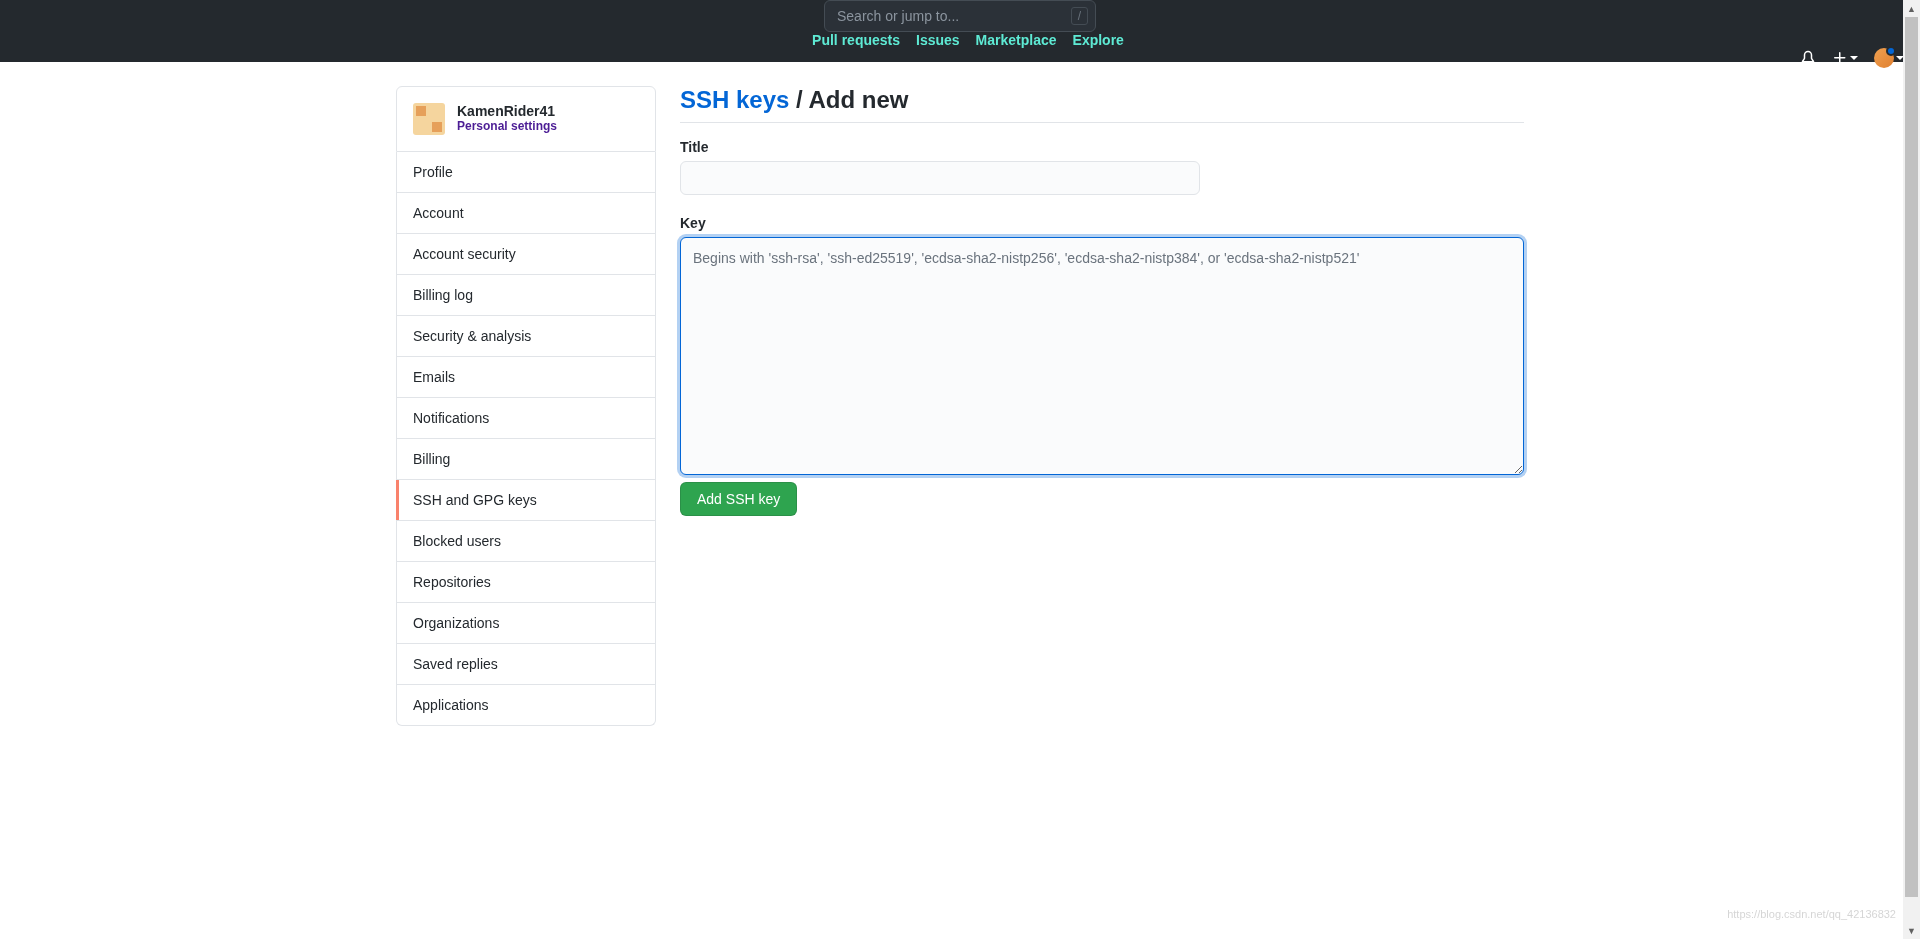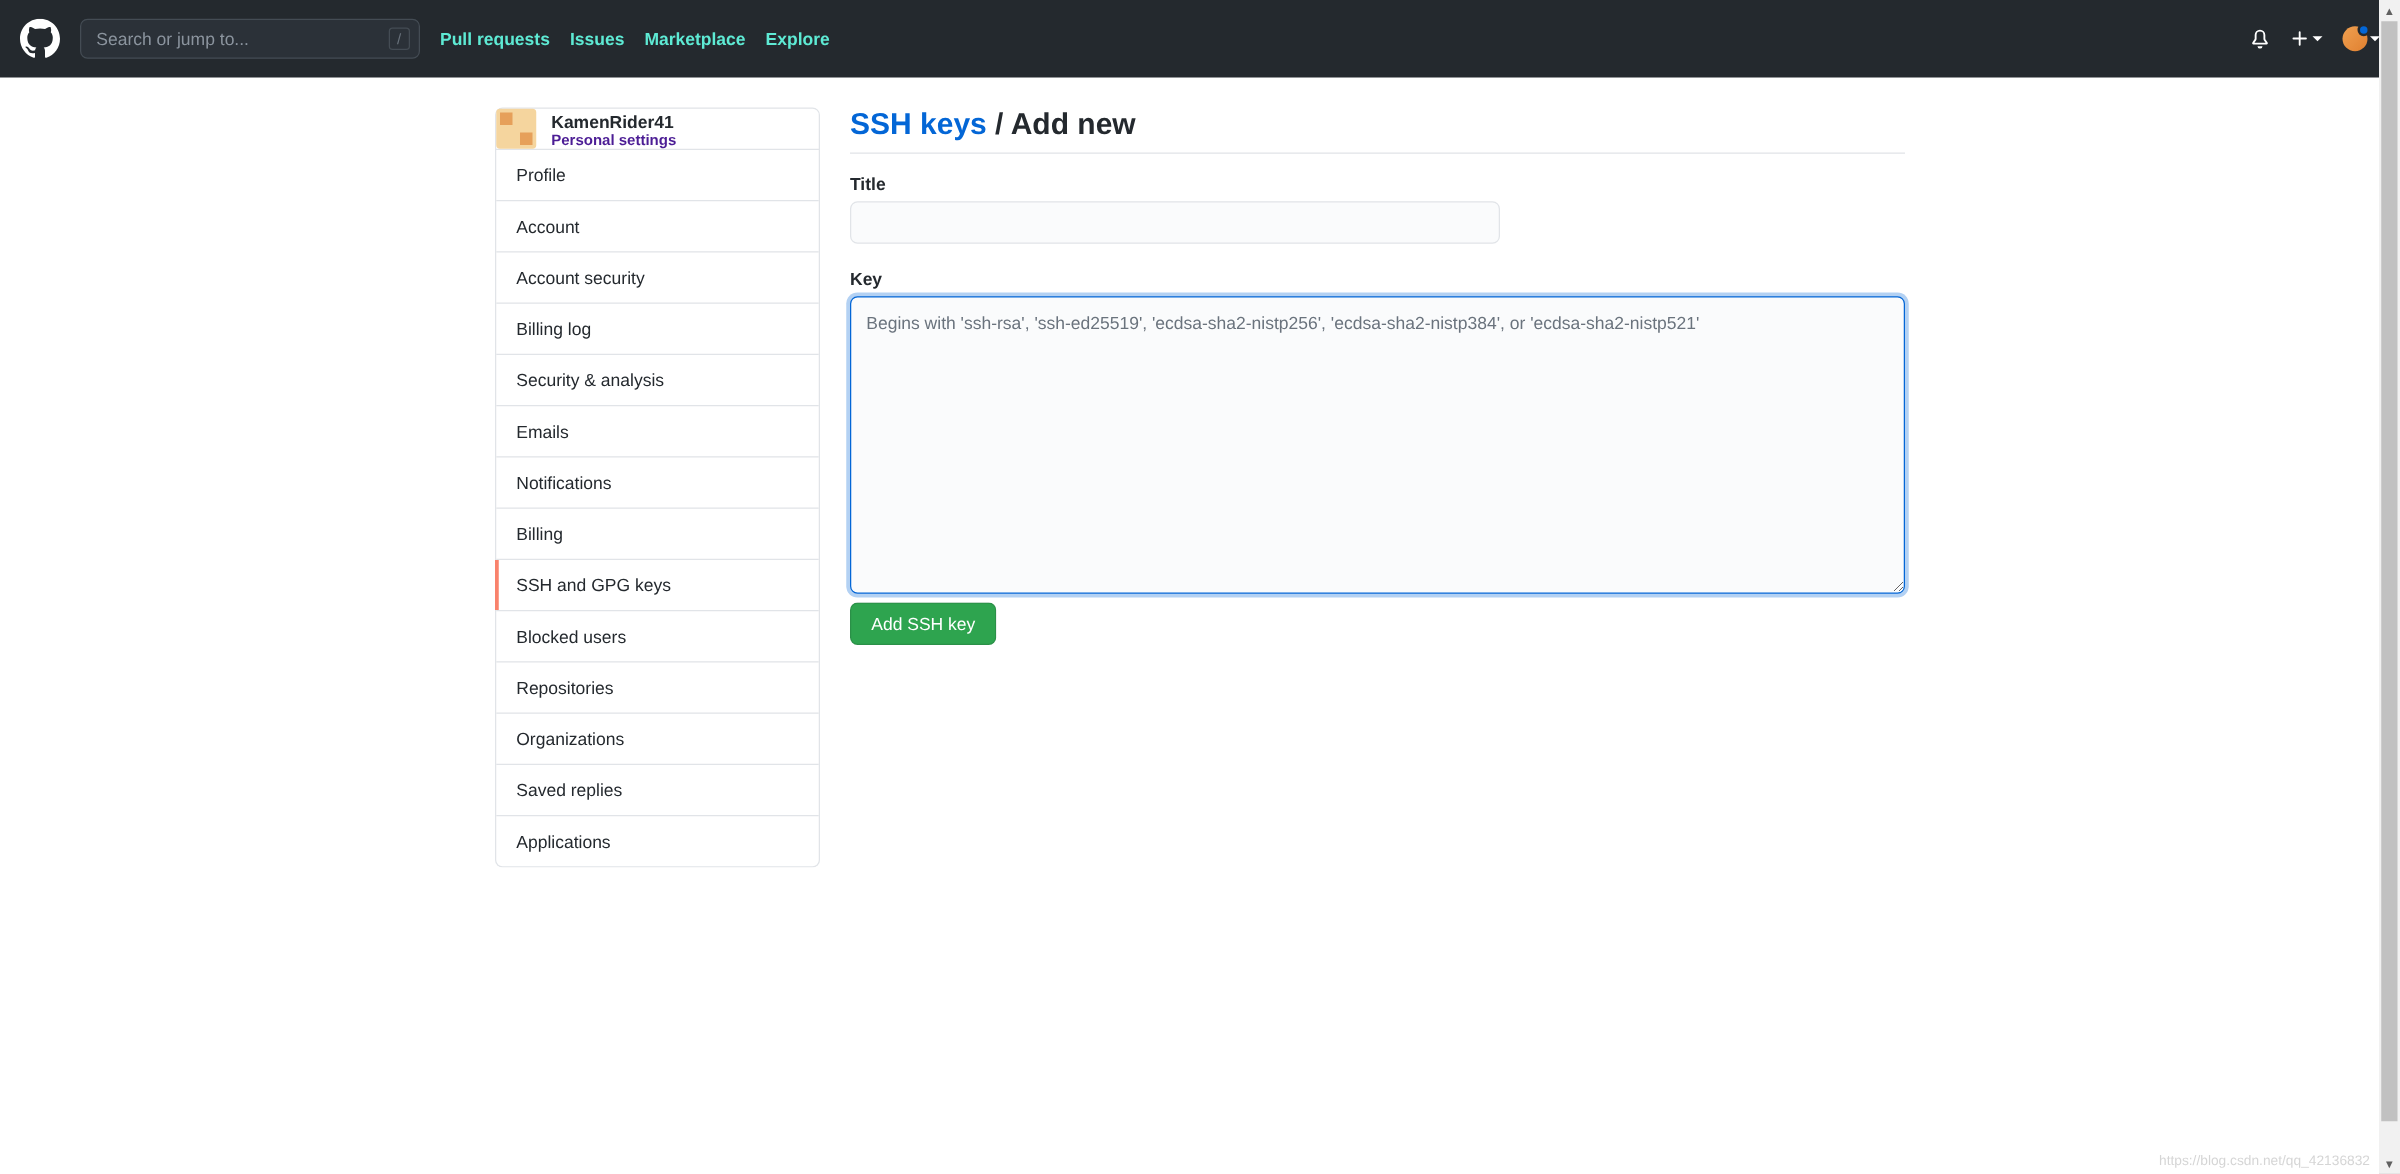--- a/index.html
+++ b/index.html
@@ -12,20 +12,21 @@
       background: #fff;
       color: #24292e;
       font-size: 14px;
     }
     .header {
       background: #24292e;
       height: 62px;
       display: flex;
       align-items: center;
       padding: 0 16px;
+      flex-direction: column;
     }
     .logo {
       width: 32px;
       height: 32px;
       margin-right: 16px;
       fill: #fff;
     }
     .search-container {
       position: relative;
       display: flex;
@@ -113,22 +114,23 @@
       display: flex;
       gap: 24px;
     }
     .sidebar {
       width: 260px;
       flex-shrink: 0;
     }
     .sidebar-header {
       border: 1px solid #e1e4e8;
       border-radius: 6px 6px 0 0;
-      display: flex;
-      align-items: flex-end;
+      padding: 16px;
+      display: flex;
+      align-items: flex-start;
       gap: 12px;
     }
     .sidebar-avatar {
       width: 32px;
       height: 32px;
       background: #f5d59e;
       border-radius: 3px;
       position: relative;
     }
     .sidebar-avatar::before,
@@ -276,21 +278,21 @@
       display: flex;
       align-items: center;
       justify-content: center;
       font-size: 9px;
       color: #606060;
     }
     .scrollbar-arrow-up { top: 0; }
     .scrollbar-arrow-down { bottom: 0; }
     .watermark {
       position: fixed;
-      bottom: 4px;
+      bottom: 19px;
       right: 24px;
       font-size: 11px;
       color: rgba(150,150,150,0.4);
     }
     .caret {
       display: inline-block;
       width: 0;
       height: 0;
       border-left: 4px solid transparent;
       border-right: 4px solid transparent;

